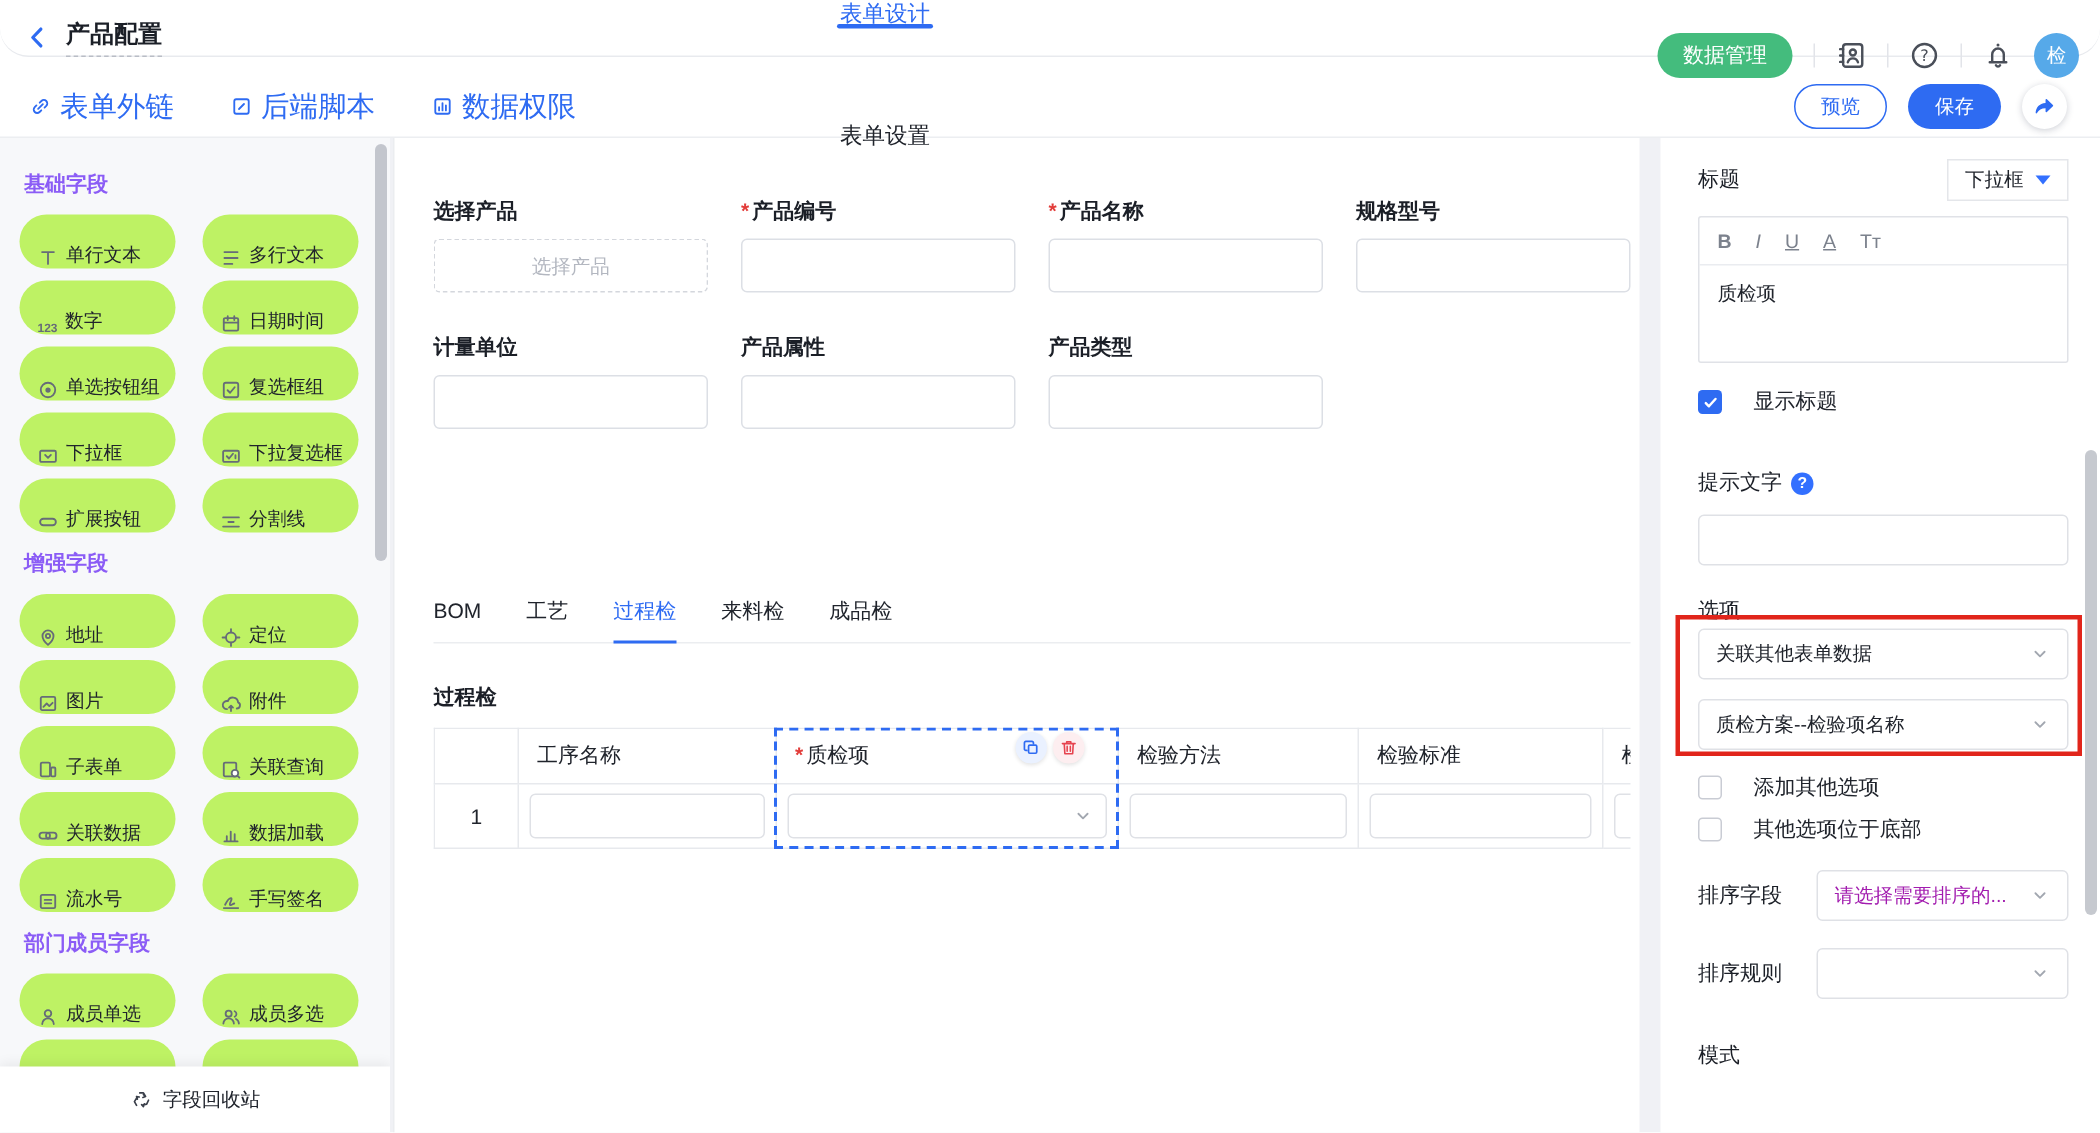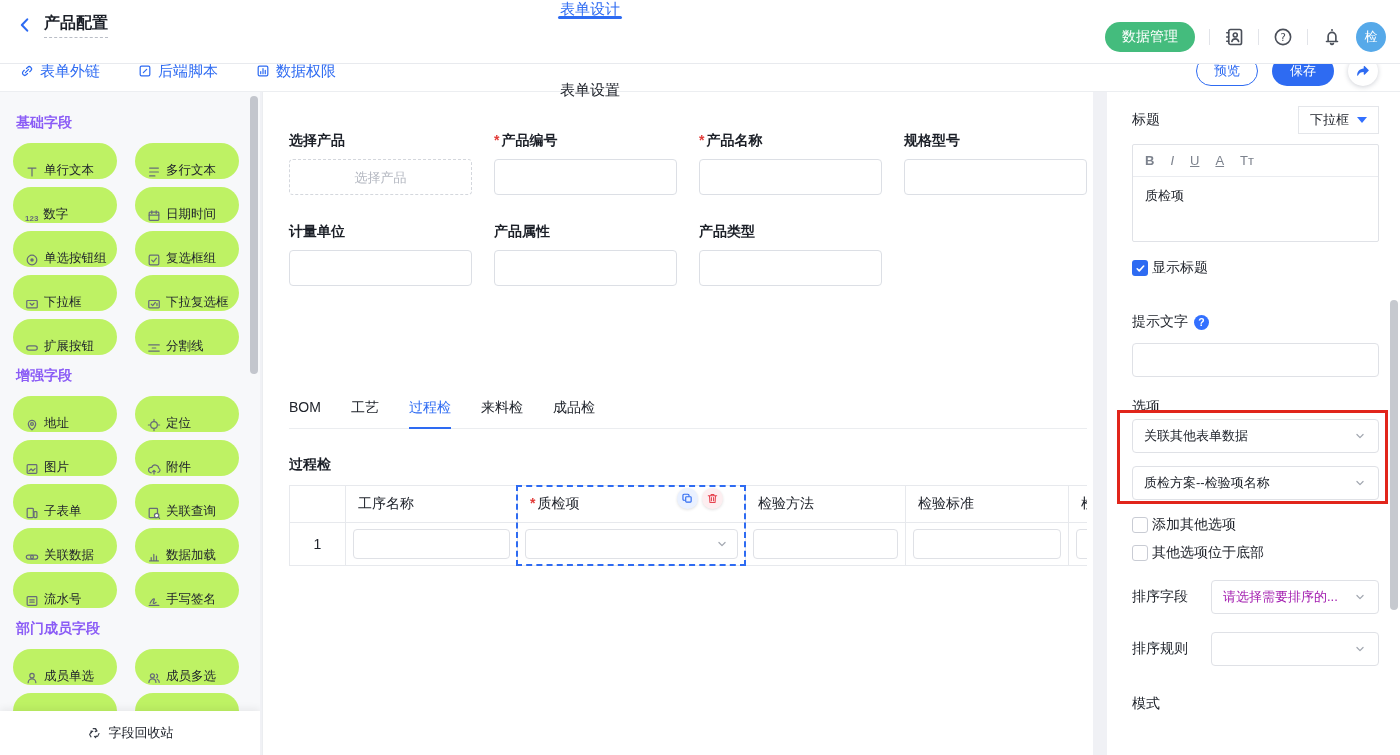--- a/index.html
+++ b/index.html
@@ -1,38 +1,38 @@
 <!DOCTYPE html>
 <html><head>
 <meta charset="utf-8">
 <style>
   * { margin:0; padding:0; box-sizing:border-box; }
   html,body { width:1400px; height:755px; overflow:hidden; }
   body { font-family:"Liberation Sans","DejaVu Sans",sans-serif; color:#1b1f27; background:#fff; }
   .app { position:relative; width:1400px; height:755px; overflow:hidden; }
 
   
-  .topbar { position:absolute; top:0; left:0; right:0; height:64px; background:#fff; border-bottom:1px solid #e8eaee; z-index:20; }
+  .topbar { position:absolute; top:0; left:0; right:0; height:38px; background:#fff; border-bottom:1px solid #e8eaee; z-index:20;border-radius:21px; }
   .topbar-left { position:absolute; left:16px; top:0; height:50px; display:flex; align-items:center; gap:10px; }
   .back-btn { display:flex; align-items:center; cursor:pointer; }
   .page-title { font-size:16px; font-weight:bold; padding-bottom:3px; border-bottom:1px dashed #b9bdc6; }
   .main-tabs { position:absolute; left:560px; top:0; height:50px; display:flex; gap:62px;flex-direction:column; }
   .main-tab { position:relative; height:50px; display:flex; align-items:center; font-size:15px; color:#20242c; cursor:pointer; }
   .main-tab.active { color:#2e6bf2; }
   .main-tab.active::after { content:""; position:absolute; left:-2px; right:-2px; bottom:0; height:3px; background:#2e6bf2; border-radius:2px; }
   .topbar-right { position:absolute; right:14px; top:0; height:50px; display:flex; align-items:center; gap:14px;margin-top:12px; }
   .green-pill { background:#44bc7d; color:#fff; font-size:14px; border:none; border-radius:15px; padding:6px 17px; cursor:pointer; }
   .v-sep { width:1px; height:16px; background:#e2e4e9; }
   .top-ic { display:flex; align-items:center; cursor:pointer; }
   .avatar { width:30px; height:30px; border-radius:50%; background:#56a9e9; color:#fff; font-size:13px; display:flex; align-items:center; justify-content:center; cursor:pointer; }
 
   
   .subbar { position:absolute; top:50px; left:0; right:0; height:42px; background:#fff; border-bottom:1px solid #eceef1; z-index:19; }
   .subbar-links { position:absolute; left:20px; top:0; height:42px; display:flex; gap:38px; align-items:center; }
-  .sub-link { display:flex; align-items:center; gap:6px; color:#2e6bf2; font-size:15px; cursor:pointer; }
+  .sub-link { display:flex; align-items:center; gap:6px; color:#2e6bf2; font-size:19px; cursor:pointer; }
   .subbar-right { position:absolute; right:22px; top:0; height:42px; display:flex; align-items:center; gap:14px; }
   .btn-outline { border:1px solid #2e6bf2; color:#2e6bf2; background:#fff; font-size:13px; border-radius:15px; padding:5px 17px; cursor:pointer; }
   .btn-primary { border:none; color:#fff; background:#2e6bf2; font-size:13px; border-radius:15px; padding:6px 18px; cursor:pointer; }
   .share-btn { width:30px; height:30px; border-radius:50%; background:#fff; box-shadow:0 1px 5px rgba(31,42,68,.22); display:flex; align-items:center; justify-content:center; cursor:pointer; }
 
   
   .body { position:absolute; top:92px; left:0; right:0; bottom:0; background:#f0f1f5; }
 
   
   .sidebar { position:absolute; left:0; top:0; bottom:0; width:260px; background:#f7f8fa; padding:14px 14px 0 13px; overflow:hidden; }
@@ -82,21 +82,21 @@
   .panel-body { padding:8px 21px 0 25px; position:relative; }
   .p-row { display:flex; align-items:center; justify-content:space-between; }
   .p-label { font-size:14px; color:#1b1f27; }
   .type-sel { display:flex; align-items:center; gap:8px; border:1px solid #e4e6ea; background:#fff; padding:4px 11px; font-size:13px; color:#20242c; cursor:pointer; }
   .tri-down { width:0; height:0; border-left:5px solid transparent; border-right:5px solid transparent; border-top:6px solid #3370ff; }
   .editor { margin-top:10px; border:1px solid #e0e2e7; border-radius:2px; }
   .editor-bar { display:flex; align-items:center; gap:16px; padding:8px 12px; border-bottom:1px solid #eaecf0; color:#7c828d; font-size:13px; }
   .eb-b{font-weight:bold}.eb-i{font-style:italic}.eb-u{text-decoration:underline}.eb-a{text-decoration:underline}
   .editor-bar span { cursor:pointer; }
   .editor-content { height:64px; padding:10px 12px; font-size:13px; color:#20242c; cursor:text; }
-  .check-row { display:flex; align-items:center; gap:4px; margin-top:17px; font-size:14px; color:#20242c; cursor:pointer; }
+  .check-row { display:flex; align-items:center; gap:21px; margin-top:17px; font-size:14px; color:#20242c; cursor:pointer; }
   .cb { width:16px; height:16px; border-radius:3px; flex:none; }
   .cb.on { background:#2e6bf2; display:flex; align-items:center; justify-content:center; }
   .cb.off { border:1px solid #c9ccd4; background:#fff; }
   .hint-label { display:flex; align-items:center; gap:6px; margin-top:36px; }
   .q-circle { width:15px; height:15px; border-radius:50%; background:#3370ff; color:#fff; font-size:10.5px; font-weight:bold; display:flex; align-items:center; justify-content:center; cursor:pointer; }
   .p-in { margin-top:12px; width:100%; height:34px; border:1px solid #dfe1e6; border-radius:4px; outline:none; font-family:inherit; font-size:13px; padding:0 10px; }
   .opt-label { margin-top:21px; }
   .opt-selects { position:relative; margin-top:3px; }
   .p-sel { height:34px; border:1px solid #dfe1e6; border-radius:4px; background:#fff; display:flex; align-items:center; justify-content:space-between; padding:0 11px; font-size:13px; color:#20242c; cursor:pointer; }
   .p-sel + .p-sel { margin-top:13px; }

